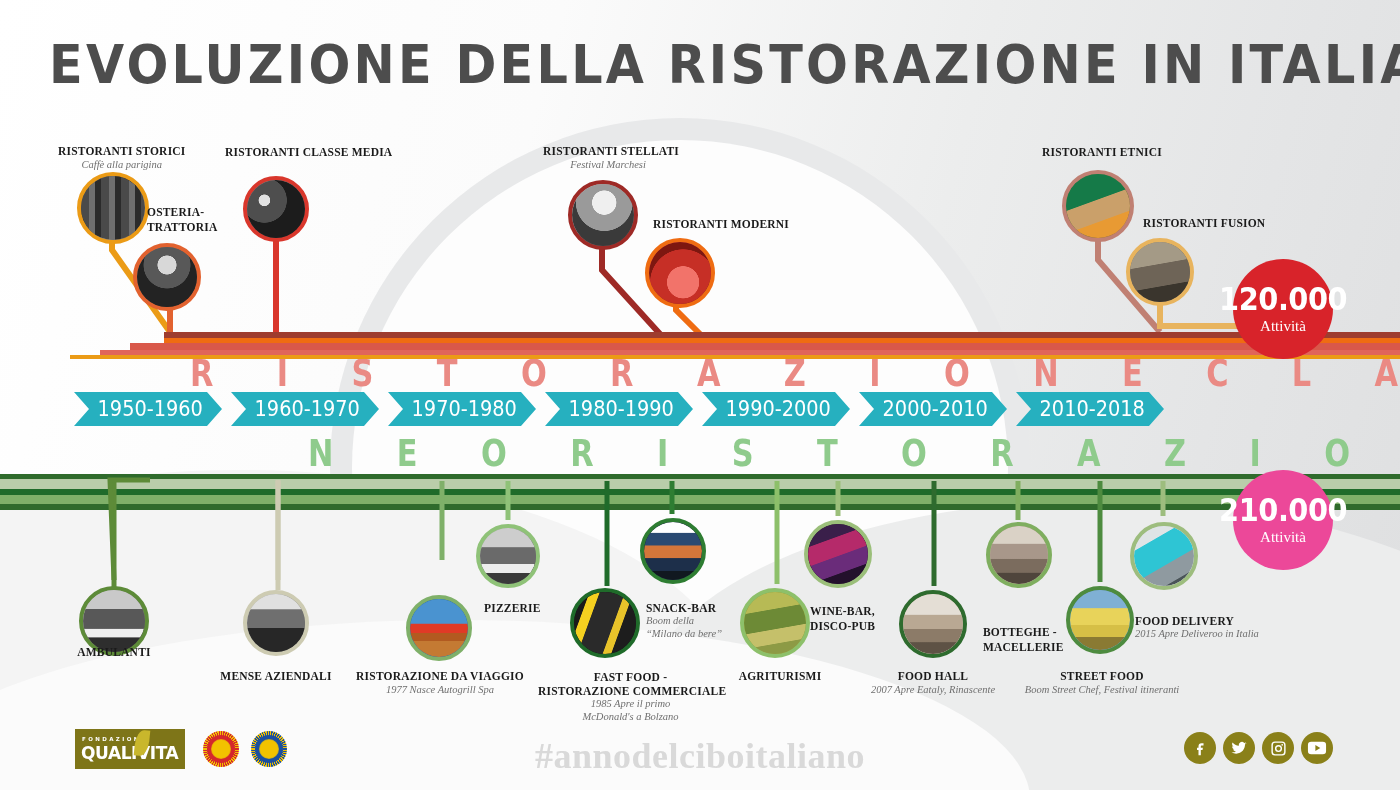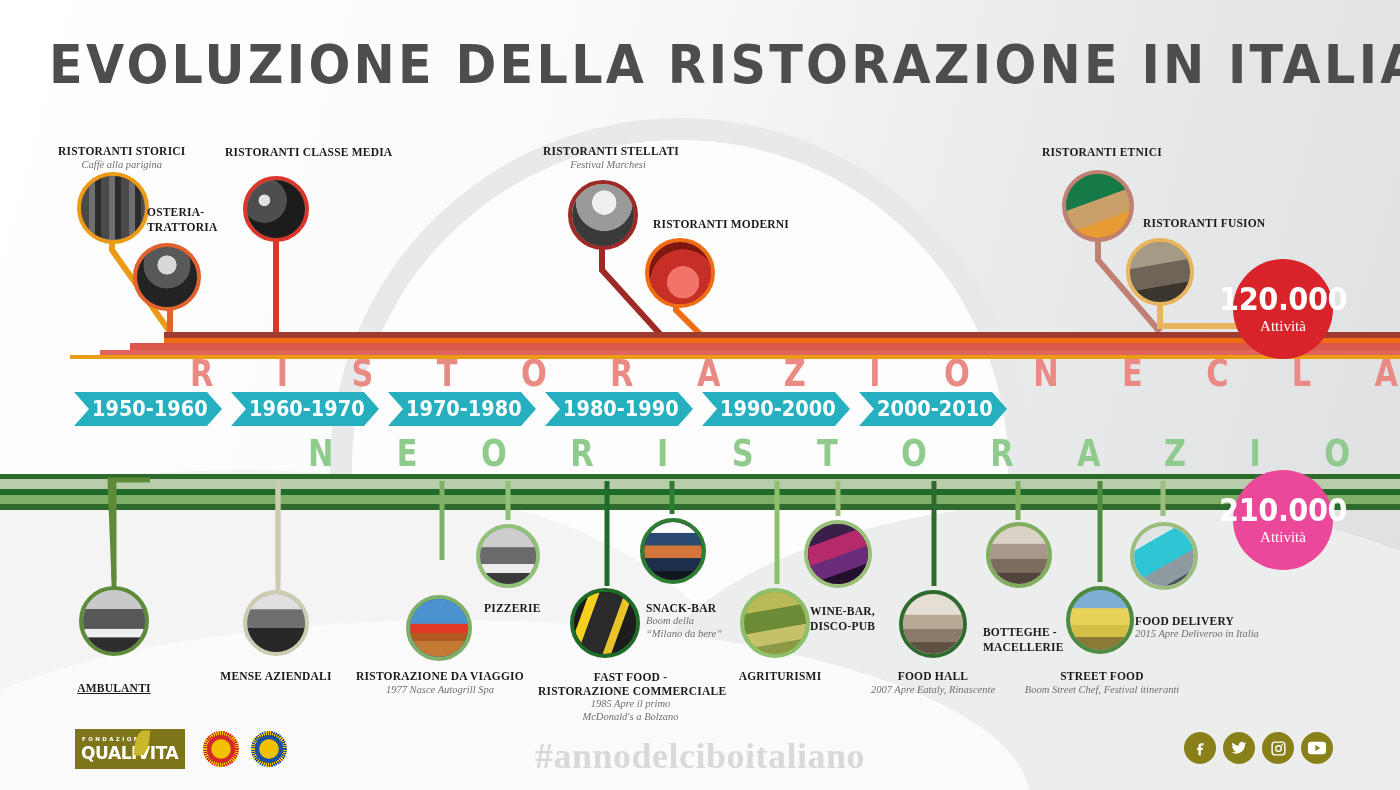--- a/index.html
+++ b/index.html
@@ -67,21 +67,21 @@
   .ribbon{position:absolute;}
 
   
   .timeline{position:absolute;left:74px;top:392px;height:34px;display:flex;}
   .tl-seg{
     position:relative;
     height:34px;
     background:#26b0bf;
     color:#ffffff;
     font-family:"DejaVu Sans", sans-serif;
-    font-weight:bold;
+    font-weight:normal;
     font-size:21px;
     line-height:34px;
     text-align:center;
     width:148px;
     margin-right:9px;
     letter-spacing:0px;
     transform:scaleX(1);
     clip-path:polygon(0 0, calc(100% - 15px) 0, 100% 50%, calc(100% - 15px) 100%, 0 100%, 15px 50%);
     padding-left:4px;
     box-sizing:border-box;
@@ -205,20 +205,21 @@
     <rect x="70" y="205" width="1330" height="4" fill="#eb9b16"></rect>
   </svg>
 
   <div class="timeline">
     <div class="tl-seg"><span>1950-1960</span></div>
     <div class="tl-seg"><span>1960-1970</span></div>
     <div class="tl-seg"><span>1970-1980</span></div>
     <div class="tl-seg"><span>1980-1990</span></div>
     <div class="tl-seg"><span>1990-2000</span></div>
     <div class="tl-seg"><span>2000-2010</span></div>
+    <div class="tl-seg"><span>2010-2018</span></div>
   </div>
 
   <div class="word word-neo">N E O     R I S T O R A Z I O N E</div>
 
   <svg class="ribbon" style="left:0;top:460px;width:1400px;height:200px;" viewBox="0 0 1400 200">
 
     <rect x="0" y="14" width="1400" height="5" fill="#2f6b2c"></rect>
     <rect x="0" y="19" width="1400" height="10" fill="#b9cdaa"></rect>
     <rect x="0" y="29" width="1400" height="6" fill="#1f6b2a"></rect>
     <rect x="0" y="35" width="1400" height="9" fill="#7fb069"></rect>
@@ -331,21 +332,21 @@
     <div class="num">120.000</div>
     <div class="cap">Attività</div>
   </div>
 
   <div class="node">
     <div class="photo" style="left:79px;top:586px;width:70px;height:70px;border:4px solid #5d8b38;
                 background:linear-gradient(150deg,#cfcfcf,#303030);">
       <div class="inner" style="background:
            linear-gradient(180deg,#c9c9c9 0 30%,#585858 31% 62%,#efefef 63% 76%,#2e2e2e 77% 100%);"></div>
     </div>
-    <div class="lbl center" style="left:49px;top:682px;width:130px;text-decoration:underline;">AMBULANTI</div>
+    <div class="lbl center" style="left:49px;top:646px;width:130px;">AMBULANTI</div>
   </div>
 
   <div class="node">
     <div class="photo" style="left:243px;top:590px;width:66px;height:66px;border:4px solid #cdcbb2;
                 background:linear-gradient(150deg,#d6d6d6,#2d2d2d);">
       <div class="inner" style="background:
            linear-gradient(180deg,#e0e0e0 0 26%,#6f6f6f 27% 58%,#272727 59% 100%);"></div>
     </div>
     <div class="lbl center" style="left:211px;top:670px;width:130px;">MENSE AZIENDALI</div>
   </div>

